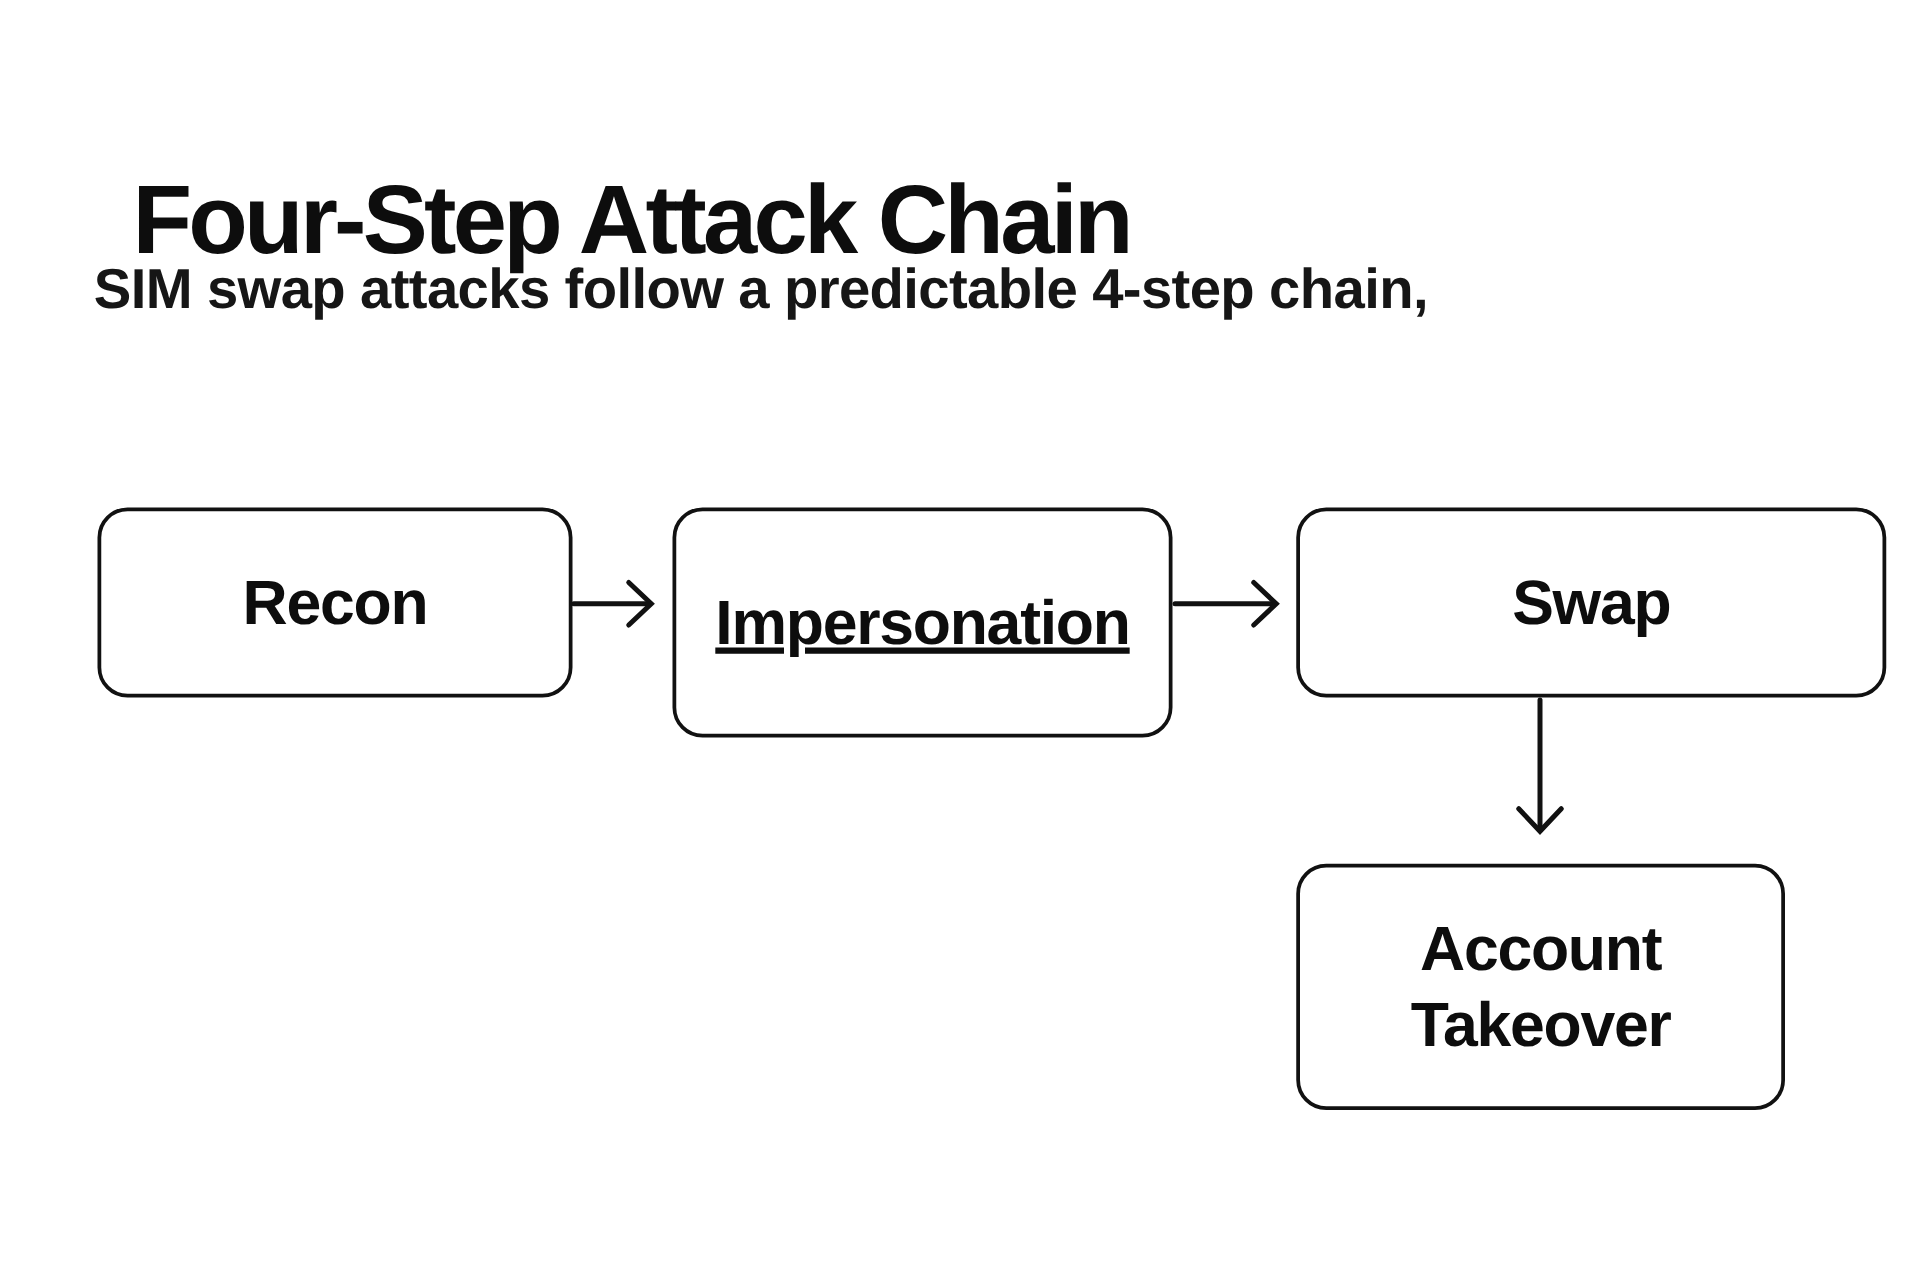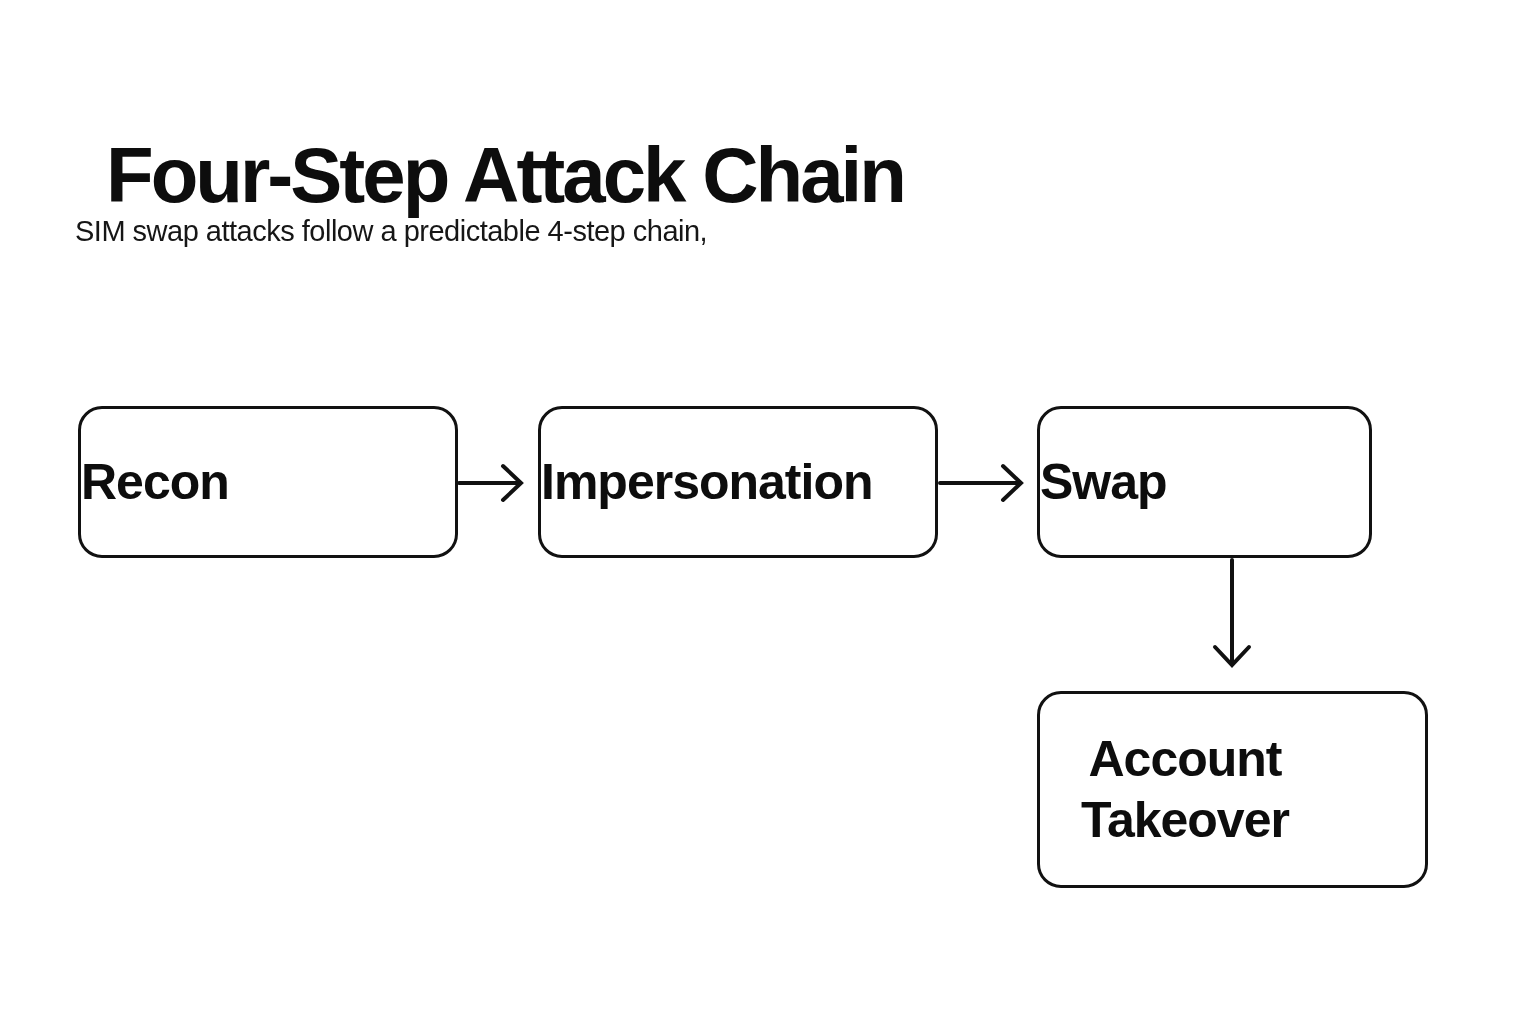--- a/index.html
+++ b/index.html
@@ -23,45 +23,46 @@
     font-weight: 700;
     letter-spacing: -3px;
     color: #0d0d0d;
     white-space: nowrap;
     margin-left: 33px;
   }
   .page-subtitle {
     position: absolute;
     left: 75px;
     top: 196px;
-    font-size: 29px;
-    font-weight: 400;
+    font-size: 45px;
+    font-weight: 700;
     letter-spacing: -0.5px;
     line-height: 70px;
     color: #161616;
     white-space: nowrap;
   }
   .node {
     position: absolute;
     box-sizing: border-box;
     border: 3.5px solid #111111;
     border-radius: 24px;
     background: #ffffff;
     display: flex;
     align-items: center;
+    justify-content: center;
     text-align: center;
     font-size: 50px;
     font-weight: 700;
     letter-spacing: -1px;
     color: #0d0d0d;
     line-height: 1.22;
   }
   .node-recon        { left: 78px;   top: 406px; width: 380px; height: 152px; }
-  .node-impersonation{ left: 538px;  top: 406px; width: 400px; height: 152px; }
-  .node-swap         { left: 1037px; top: 406px; width: 335px; height: 152px; }
+  .node-impersonation{ left: 538px;  top: 406px; width: 400px; height: 184px; text-decoration: underline; }
+  .node-swap         { left: 1037px; top: 406px; width: 472px; height: 152px; }
   .node-account-takeover { left: 1037px; top: 691px; width: 391px; height: 197px; }
   .node-account-takeover .node-label { max-width: 290px; }
   .arrow-layer {
     position: absolute;
     left: 0;
     top: 0;
     width: 1536px;
     height: 1024px;
     pointer-events: none;
   }

